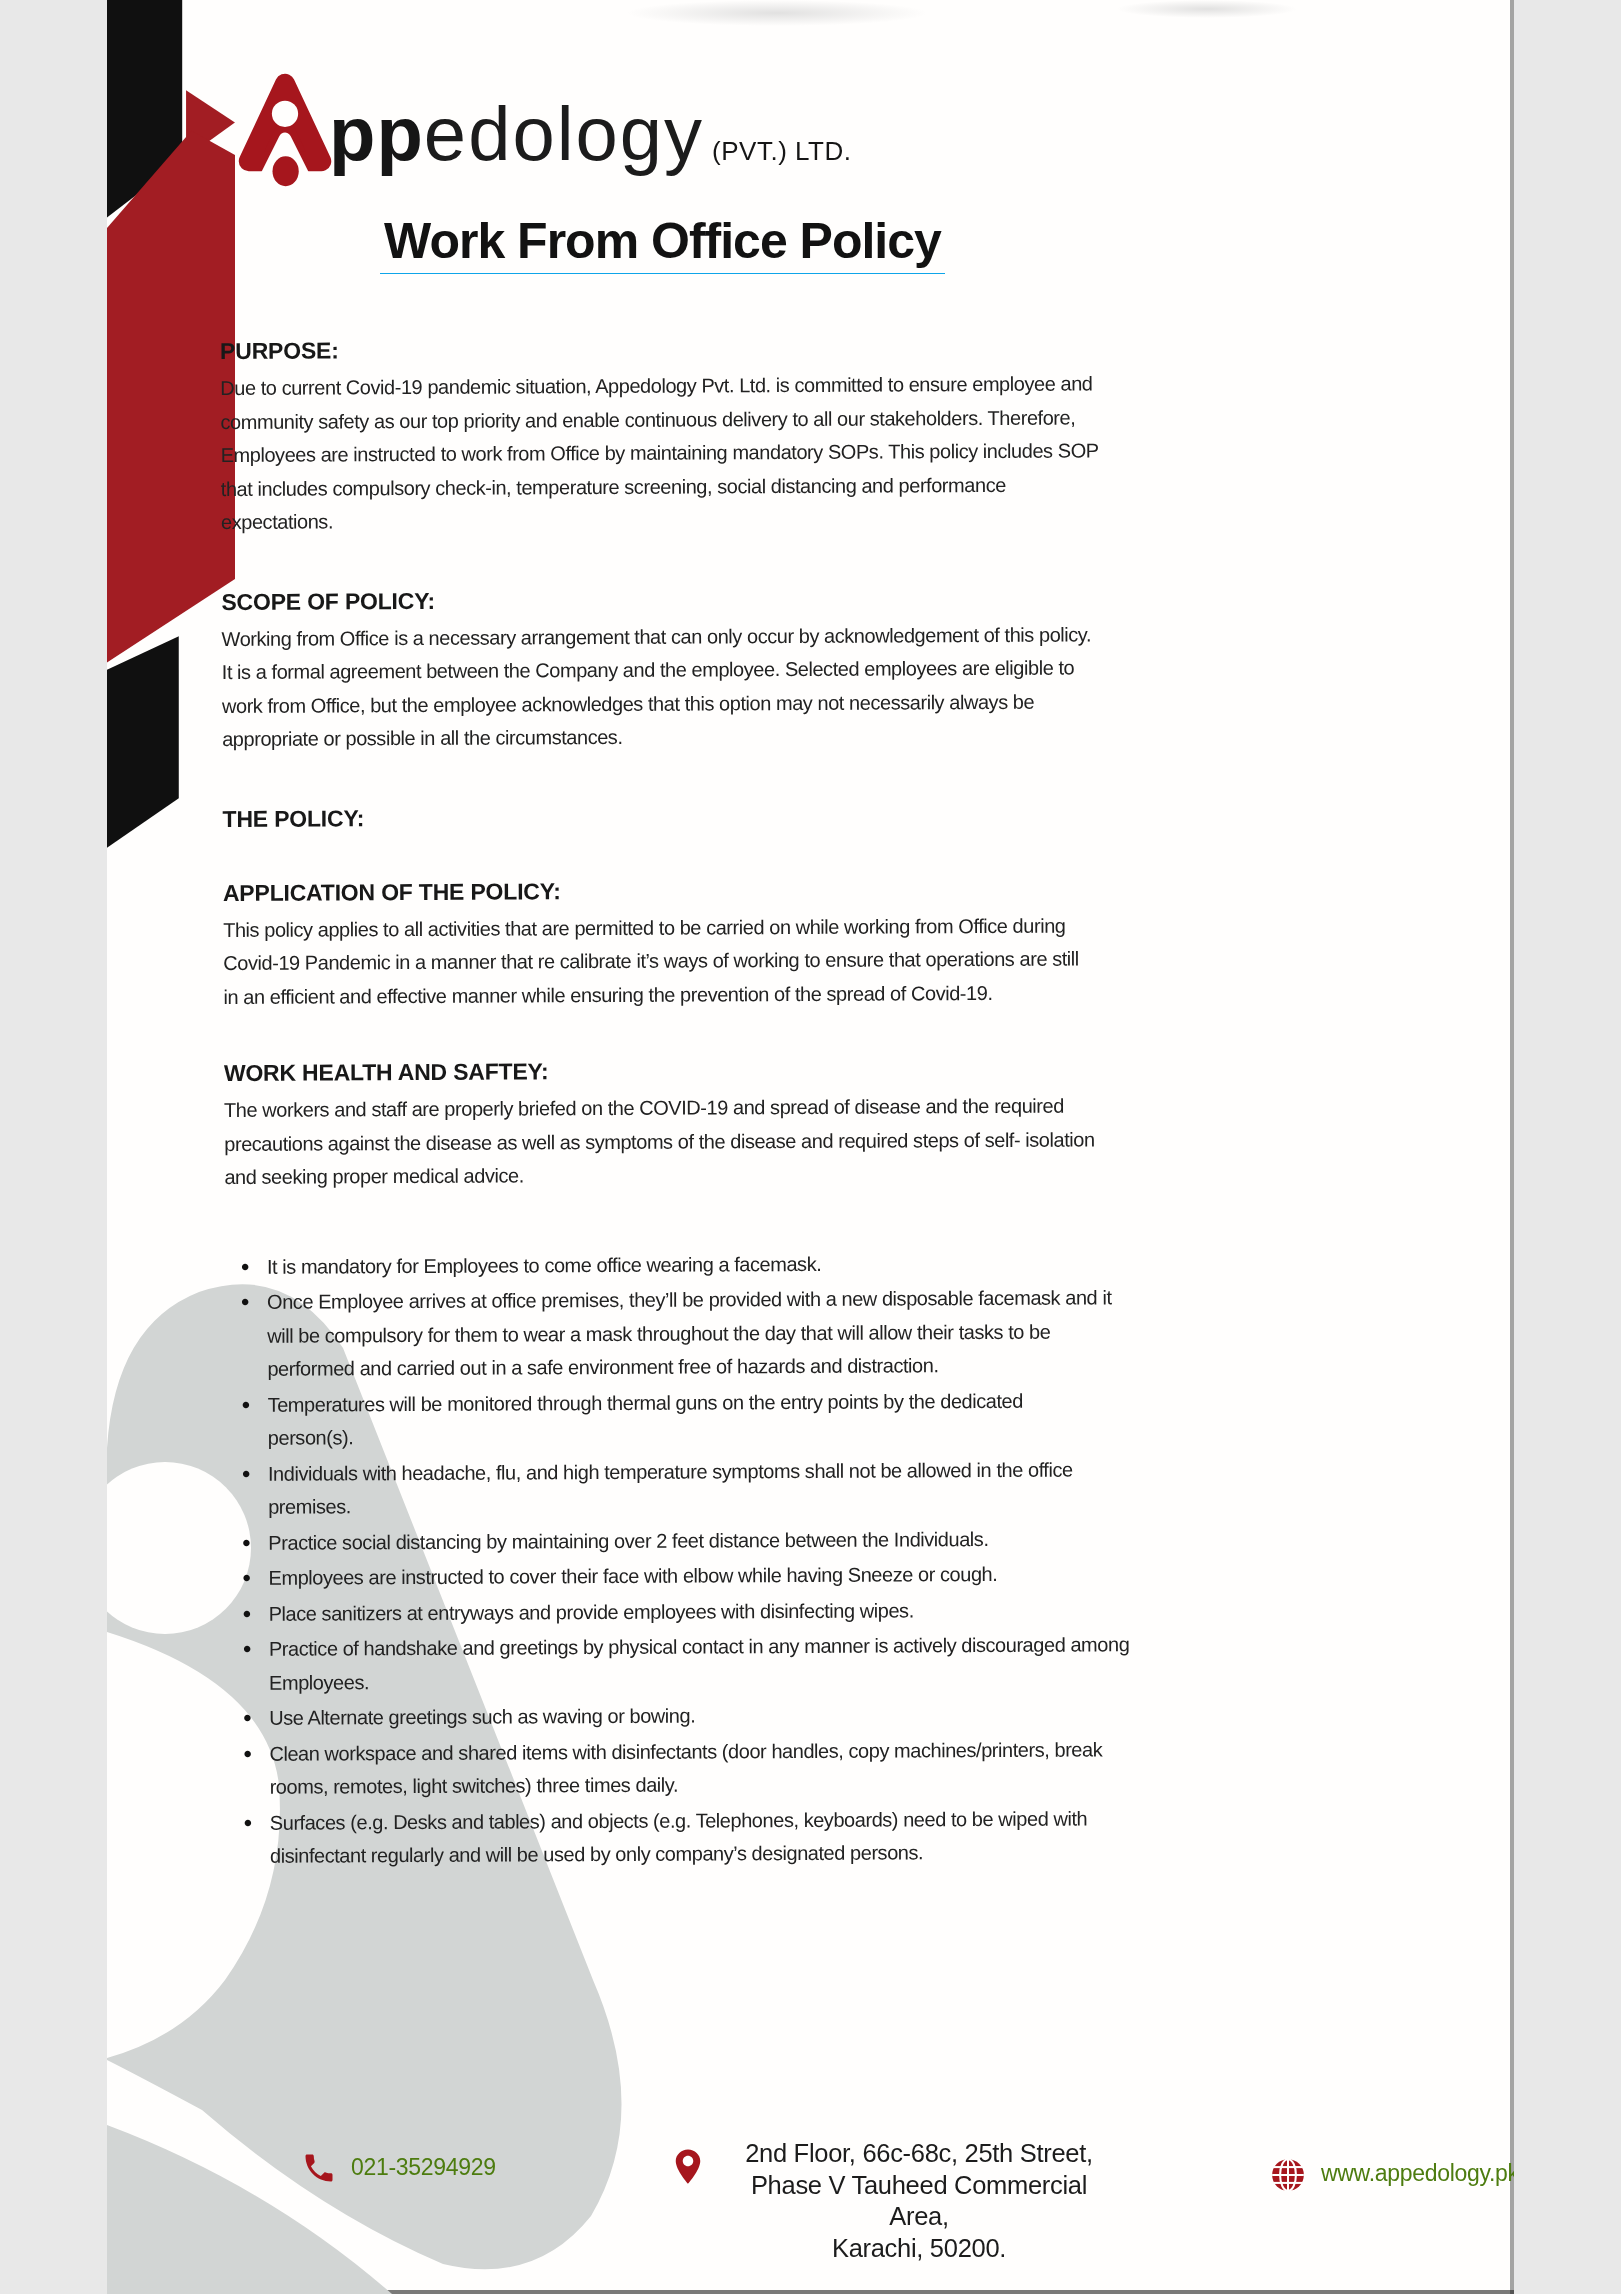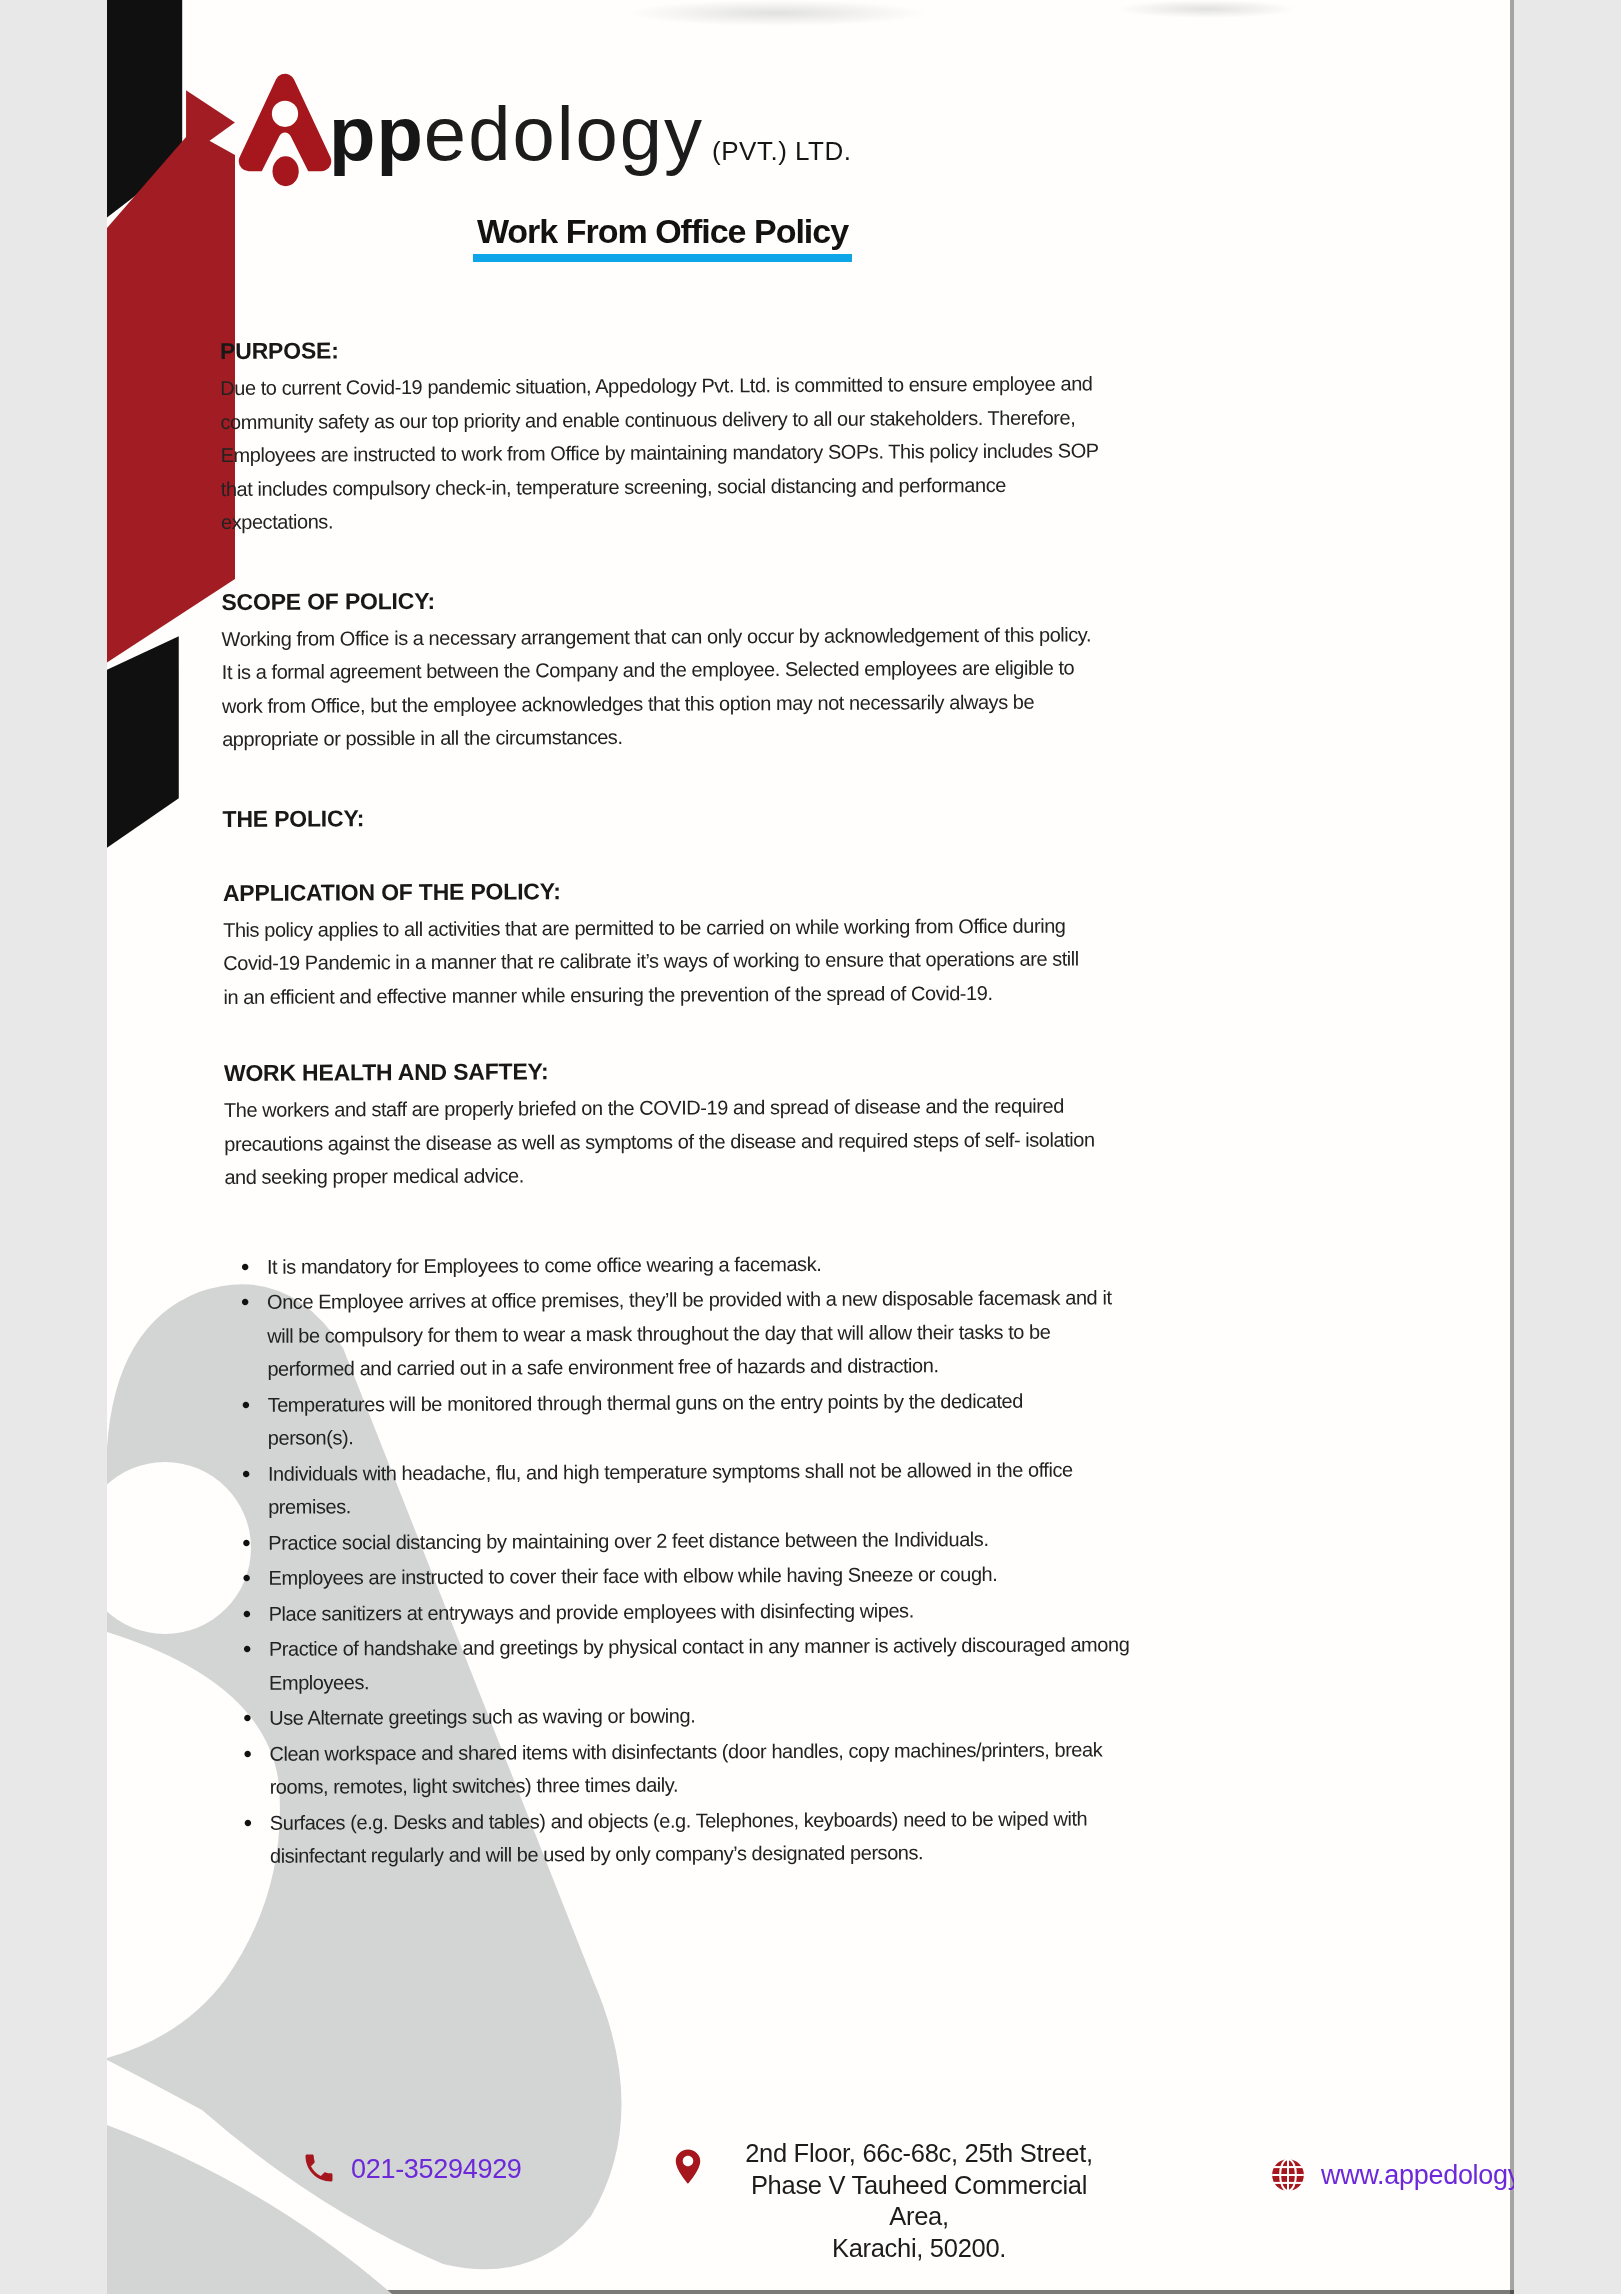--- a/index.html
+++ b/index.html
@@ -29,40 +29,40 @@
     background:radial-gradient(closest-side,#c9c9c9,rgba(201,201,201,0));opacity:.55;}
   .smudge.a{left:520px;width:300px;}
   .smudge.b{left:1010px;width:180px;height:18px;}
   
   .logo{position:absolute;left:128px;top:70px;width:100px;height:120px;}
   .brand{position:absolute;left:222px;top:96px;line-height:1;white-space:nowrap;}
   .brand .b1{font-size:76px;font-weight:700;letter-spacing:1px;color:#161616;}
   .brand .b2{font-size:76px;font-weight:400;letter-spacing:2px;color:#1c1c1c;}
   .brand .b3{font-size:26px;font-weight:400;letter-spacing:.5px;color:#161616;margin-left:8px;}
   .title-wrap{position:absolute;left:113px;top:212px;width:885px;text-align:center;}
-  .title{display:inline-block;font-size:34px;font-weight:700;letter-spacing:-1px;color:#121212;
-    border-bottom:8px solid #0ea5e9;padding:0 4px 3px 4px;}
+  .title{display:inline-block;font-size:50px;font-weight:700;letter-spacing:-1px;color:#121212;
+    border-bottom:1px solid #0ea5e9;padding:0 4px 3px 4px;}
   
   .content{position:absolute;left:113px;top:336px;width:990px;
     transform:rotate(-0.3deg);transform-origin:0 0;}
   .sec{margin:0 0 47px 0;}
   .sec.tight{margin-bottom:44px;}
   .sec h3{margin:0;font-size:23px;font-weight:700;letter-spacing:-.2px;line-height:30px;color:#181818;}
   .sec .body-text{margin:6px 0 0 0;font-size:20px;line-height:33.5px;letter-spacing:-.45px;
     white-space:pre-line;color:#222;}
   ul.blist{list-style:none;margin:56px 0 0 0;padding:0;font-size:20px;line-height:33.5px;
     letter-spacing:-.45px;color:#222;}
   ul.blist li{position:relative;padding-left:42px;margin-bottom:2px;white-space:pre-line;}
   ul.blist li::before{content:"\2022";position:absolute;left:16px;top:-1px;font-size:24px;color:#111;}
   
   .footer-item{position:absolute;display:flex;align-items:flex-start;gap:14px;}
   .f-phone{left:194px;top:2150px;}
   .f-addr{left:560px;top:2138px;}
   .f-web{left:1162px;top:2156px;}
-  .f-text{font-size:27px;letter-spacing:-.3px;color:#6d28d9;padding-top:4px;}
+  .f-text{font-size:23px;letter-spacing:-.3px;color:#4d7c0f;padding-top:4px;}
   .addr-text{font-size:25.5px;line-height:31.5px;letter-spacing:-.3px;color:#1c1c1c;
     white-space:pre-line;text-align:center;width:392px;}
   svg{display:block;}
 </style>
 </head>
 <body>
 
 <div class="page">
 
   <div class="shape lt-black"></div>

